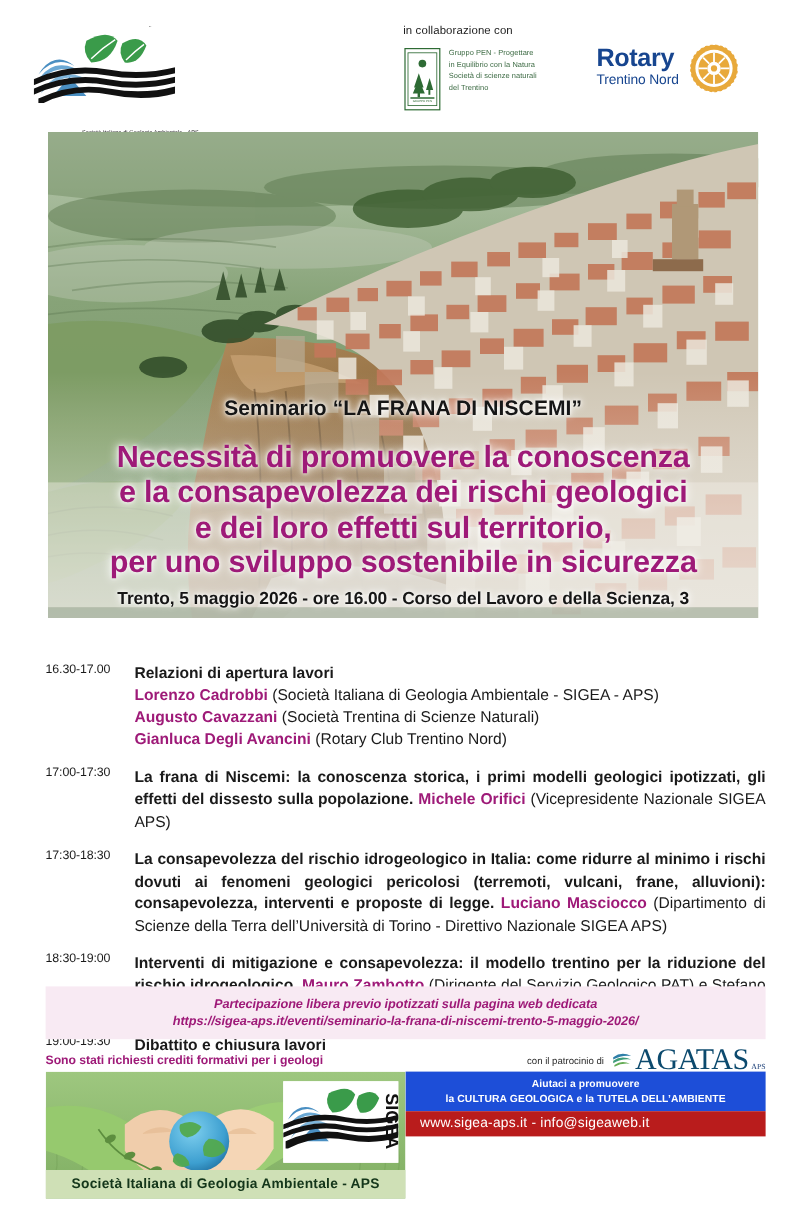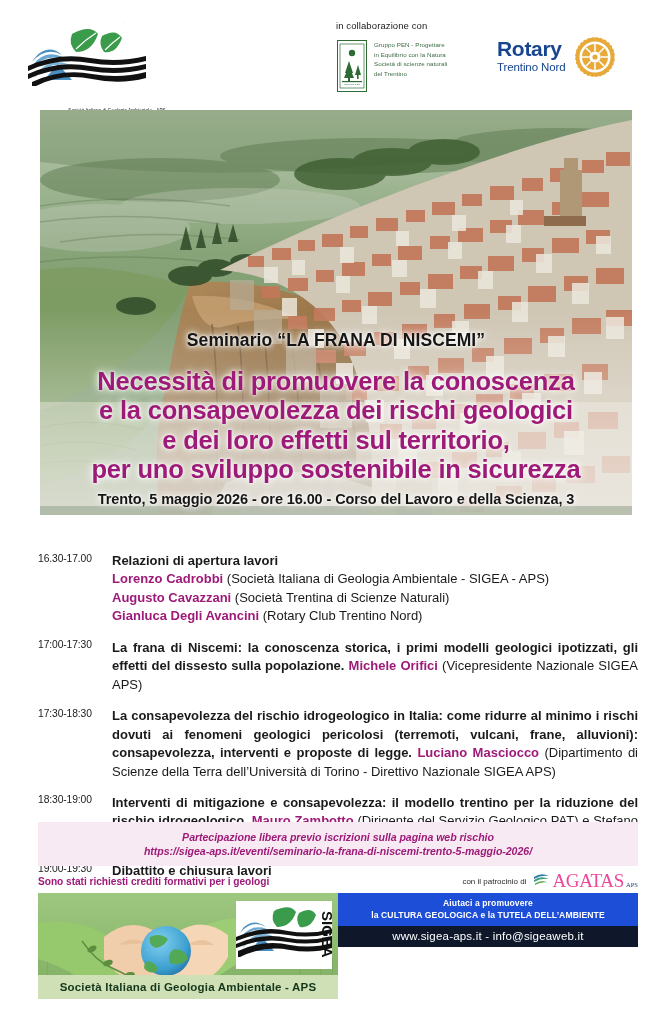--- a/index.html
+++ b/index.html
@@ -88,21 +88,21 @@
   .reg-line1 { font-size: 10.6px; font-style: italic; font-weight: bold; color: #9e1a78; letter-spacing: -.05px; }
   .reg-line2 { font-size: 10.6px; font-style: italic; font-weight: bold; color: #9e1a78; letter-spacing: -.05px; }
 
   
   .credits { position: absolute; left: 38px; top: 870px; width: 600px; display: flex; align-items: center; }
   .credits-left { font-size: 10.2px; font-weight: bold; color: #9e1a78; letter-spacing: -.05px; }
   .credits-right { margin-left: auto; display: flex; align-items: center; gap: 7px; }
   .patro-label { font-size: 8px; color: #2a2a2a; }
   .agatas { display: flex; align-items: baseline; gap: 2px; }
   .agatas-word {
-    font-family: "Liberation Serif", serif; font-size: 19px; color: #ec4899; letter-spacing: -.3px;
+    font-family: "Liberation Serif", serif; font-size: 25px; color: #0c4a6e; letter-spacing: -.3px;
   }
   .agatas-aps { font-size: 6.5px; color: #1b3f78; font-family: "Liberation Serif", serif; }
 
   
   .footer { position: absolute; left: 38px; top: 893px; width: 600px; height: 106px; display: flex; }
   .foot-left { position: relative; width: 300px; height: 106px; overflow: hidden; }
   .foot-grass { position: absolute; inset: 0; }
   .foot-left-caption {
     position: absolute; left: 0; right: 0; bottom: 0; height: 24px;
     background: #cfe0b6; color: #14361a; font-weight: bold; font-size: 11.5px;
@@ -115,22 +115,22 @@
     padding: 5px 4px 5px; text-align: center; line-height: 1.35; letter-spacing: .1px;
   }
   .fr-mid {
     flex: 1; background: #cfe08a; display: flex; flex-direction: column;
     align-items: center; justify-content: center; color: #1d4722; gap: 1px;
   }
   .fr-destina { font-size: 11.3px; letter-spacing: .6px; display: flex; align-items: baseline; }
   .fr-big { font-size: 19px; font-weight: bold; letter-spacing: 0; }
   .fr-cf { font-size: 9.6px; letter-spacing: .7px; }
   .fr-bot {
-    background: #0f172a; color: #fff; font-size: 11.5px;
-    padding: 4px 0 5px; text-align: center; letter-spacing: .2px;
+    background: #b91c1c; color: #fff; font-size: 11.5px;
+    padding: 4px 12px 5px; text-align: left; letter-spacing: .2px;
   }
 </style>
 </head>
 <body>
 
 <div class="poster">
 
   <div class="header">
 
     <div class="sigea-logo-top">
@@ -512,21 +512,21 @@
 
     <div class="slot">
       <div class="slot-time">19:00-19:30</div>
       <div class="slot-body">
         <span class="b">Dibattito e chiusura lavori</span>
       </div>
     </div>
   </div>
 
   <div class="reg-box">
-    <div class="reg-line1">Partecipazione libera previo iscrizioni sulla pagina web rischio</div>
+    <div class="reg-line1">Partecipazione libera previo ipotizzati sulla pagina web dedicata</div>
     <div class="reg-line2">https://sigea-aps.it/eventi/seminario-la-frana-di-niscemi-trento-5-maggio-2026/</div>
   </div>
 
   <div class="credits">
     <div class="credits-left">Sono stati richiesti crediti formativi per i geologi</div>
     <div class="credits-right">
       <span class="patro-label">con il patrocinio di</span>
       <span class="agatas">
         <svg width="17" height="15" viewBox="0 0 17 15">
           <path d="M1 5 Q8 0 16 4 Q8 3 1 7Z" fill="#2f7fa8"></path>

